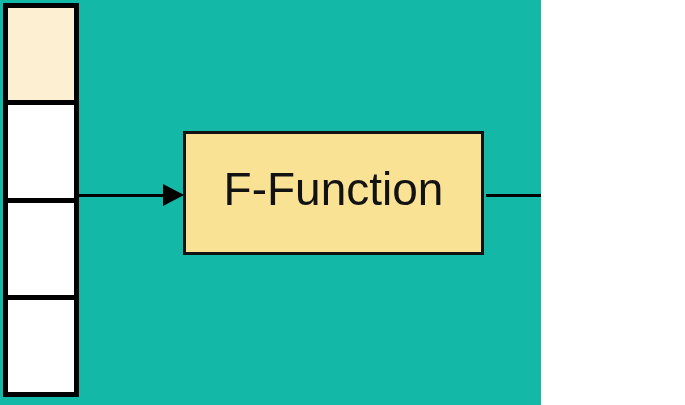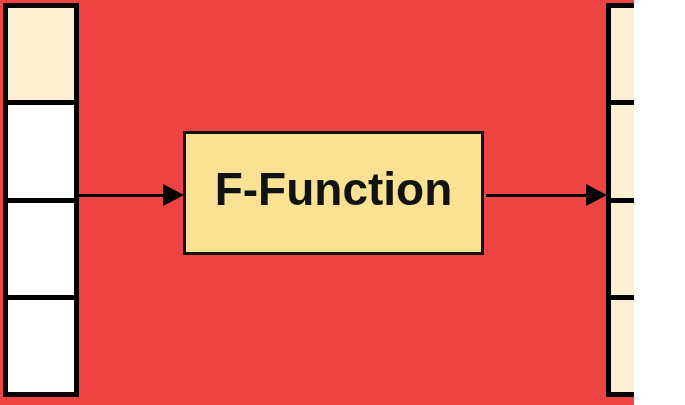--- a/index.html
+++ b/index.html
@@ -3,25 +3,24 @@
 <meta charset="utf-8">
 <style>
   html, body {
     margin: 0;
     padding: 0;
     background: #ffffff;
     font-family: "Liberation Sans", sans-serif;
   }
   .canvas {
     position: relative;
-    width: 634px;
+    width: 541px;
     height: 405px;
-    background: #ef4444;
+    background: #14b8a6;
     overflow: hidden;
-    font-weight: bold;
   }
   .register {
     position: absolute;
     top: 3px;
     width: 76px;
     height: 394px;
     border: 5px solid #000000;
     box-sizing: border-box;
     display: flex;
     flex-direction: column;

